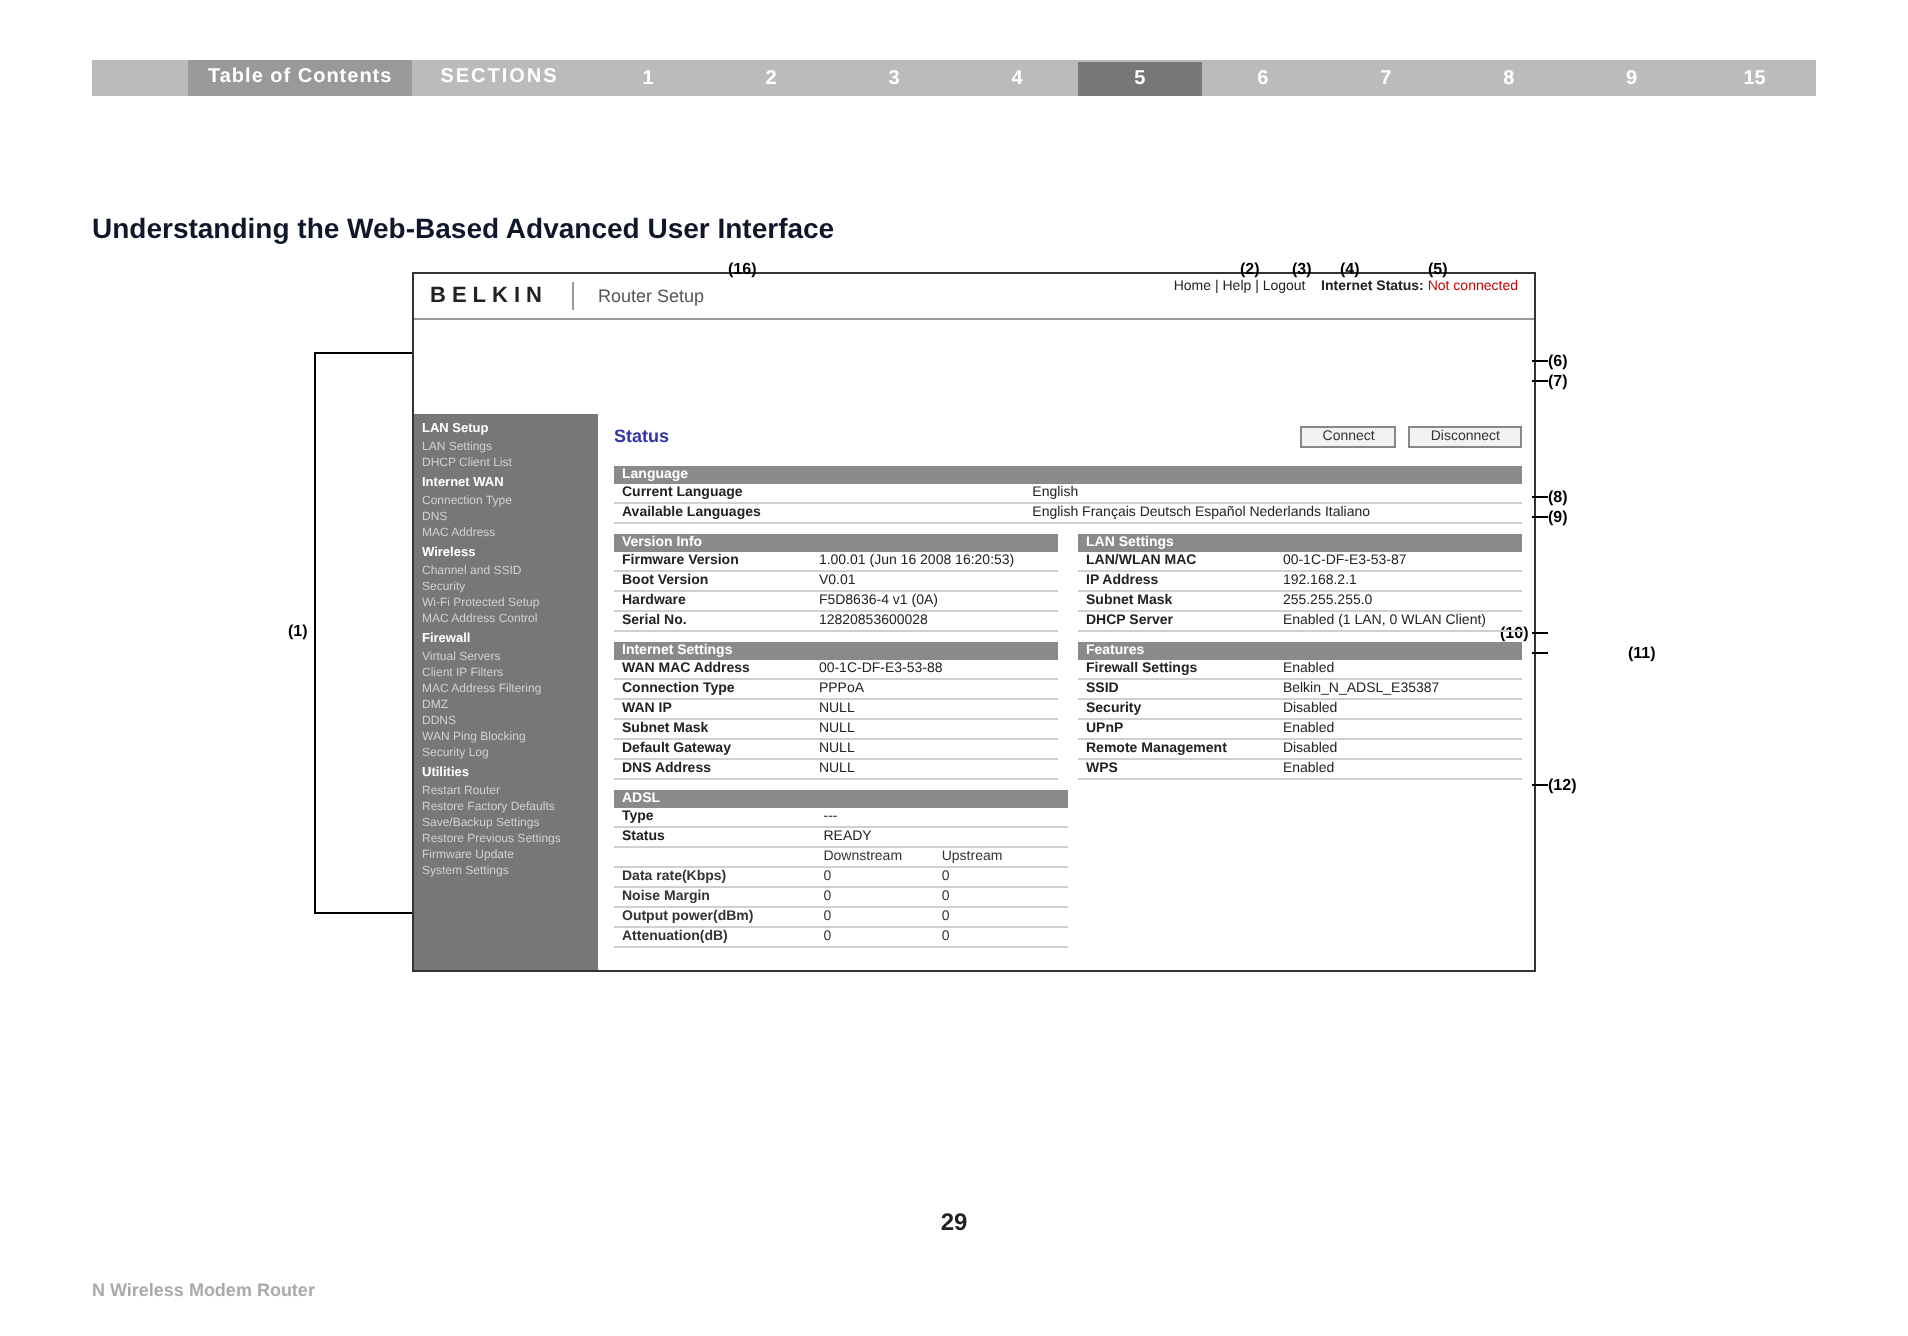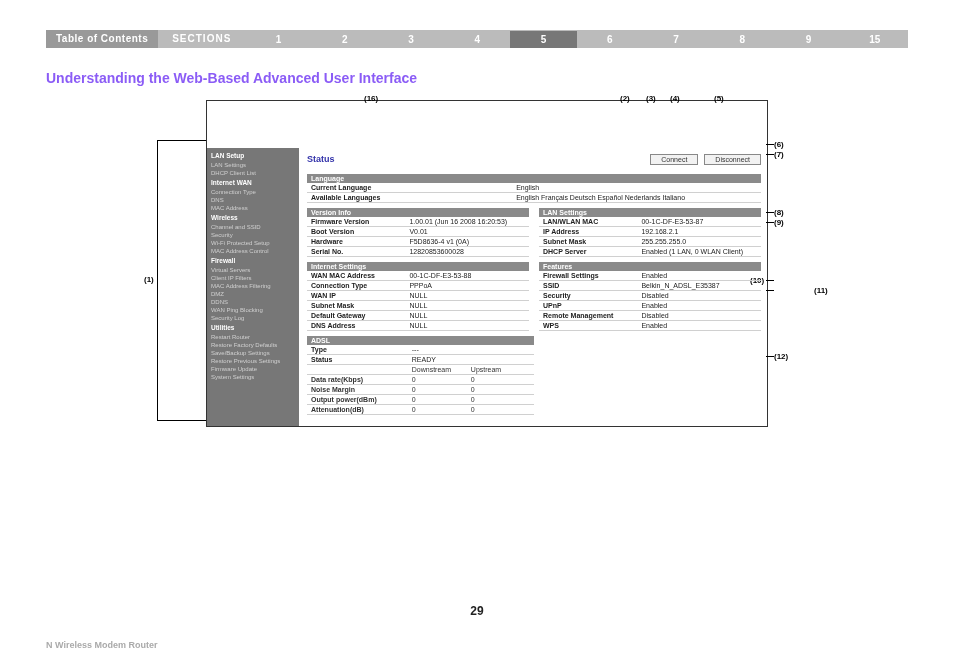--- a/index.html
+++ b/index.html
@@ -29,20 +29,21 @@
     height: 18px;
     color: #fff;
     font-size: 10px;
     align-items: stretch;
   }
   .nav-toc {
     background: #999;
     padding: 3px 10px;
     font-weight: bold;
     letter-spacing: 0.5px;
+    margin-left: 48px;
   }
   .nav-sections {
     padding: 3px 14px;
     font-weight: bold;
     letter-spacing: 1px;
   }
   .nav-nums {
     display: flex;
     flex: 1;
     align-items: center;
@@ -52,22 +53,22 @@
     text-align: center;
     padding: 3px 0;
     font-weight: bold;
   }
   .nav-num.active {
     background: #777;
   }
   .subsection {
     font-size: 14px;
     font-weight: bold;
-    color: #8b5cf6;
-    margin-top: 22px;
+    color: #0f172a;
+    margin-top: 58px;
   }
   .body-text {
     margin-top: 10px;
     font-size: 11px;
     color: #222;
     line-height: 1.35;
   }
   
   .shot-wrap {
     margin-top: 14px;
@@ -261,20 +262,31 @@
     <div class="leader" style="left:111px; top:320px; width:49px;"></div>
     <div class="leader" style="left:720px; top:44px; width:8px;"></div>
     <div class="leader" style="left:720px; top:54px; width:8px;"></div>
     <div class="leader" style="left:720px; top:112px; width:8px;"></div>
     <div class="leader" style="left:720px; top:122px; width:8px;"></div>
     <div class="leader" style="left:720px; top:180px; width:8px;"></div>
     <div class="leader" style="left:720px; top:190px; width:8px;"></div>
     <div class="leader" style="left:720px; top:256px; width:8px;"></div>
 
     <div class="shot">
+      <div class="shot-header">
+        <span class="brand">BELKIN</span>
+        <span class="divider-v"></span>
+        <span class="setup-label">Router Setup</span>
+        <span class="top-links">
+          <span>Home | Help | Logout</span>
+          &nbsp;&nbsp;
+          <b>Internet Status:</b>
+          <span class="status-red">Not connected</span>
+        </span>
+      </div>
       <div class="shot-body">
         <div class="sidebar" id="sidebar">
             <div class="side-h">LAN Setup</div>
             <div class="side-i">LAN Settings</div>
             <div class="side-i">DHCP Client List</div>
             <div class="side-h">Internet WAN</div>
             <div class="side-i">Connection Type</div>
             <div class="side-i">DNS</div>
             <div class="side-i">MAC Address</div>
             <div class="side-h">Wireless</div>

